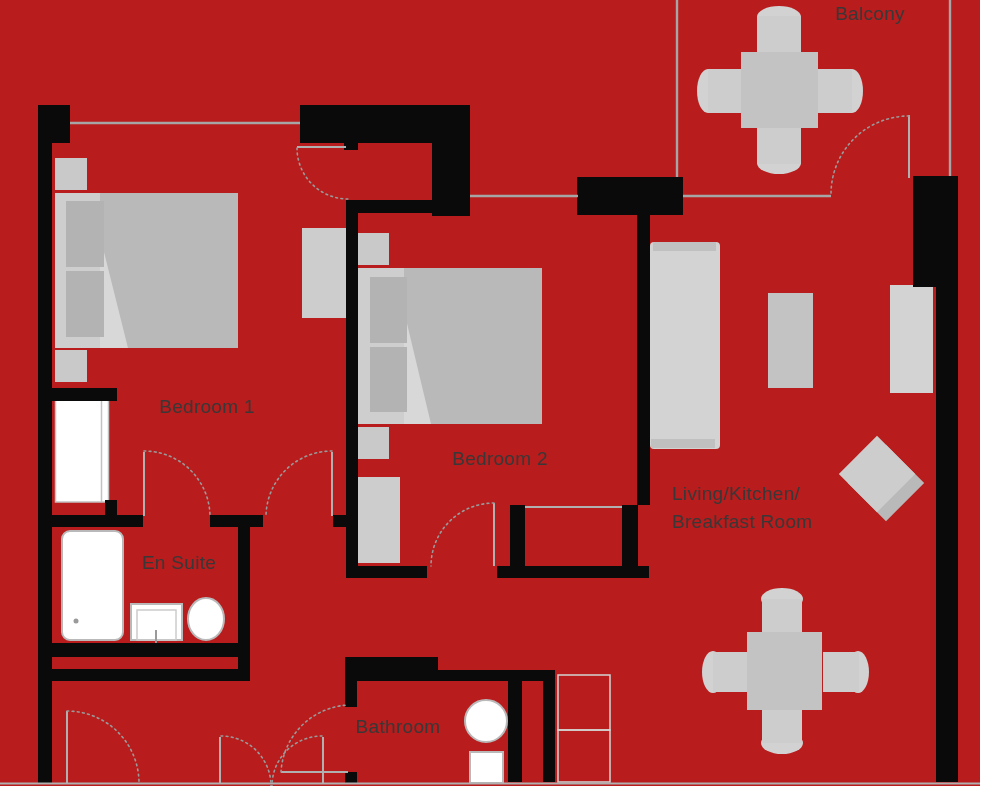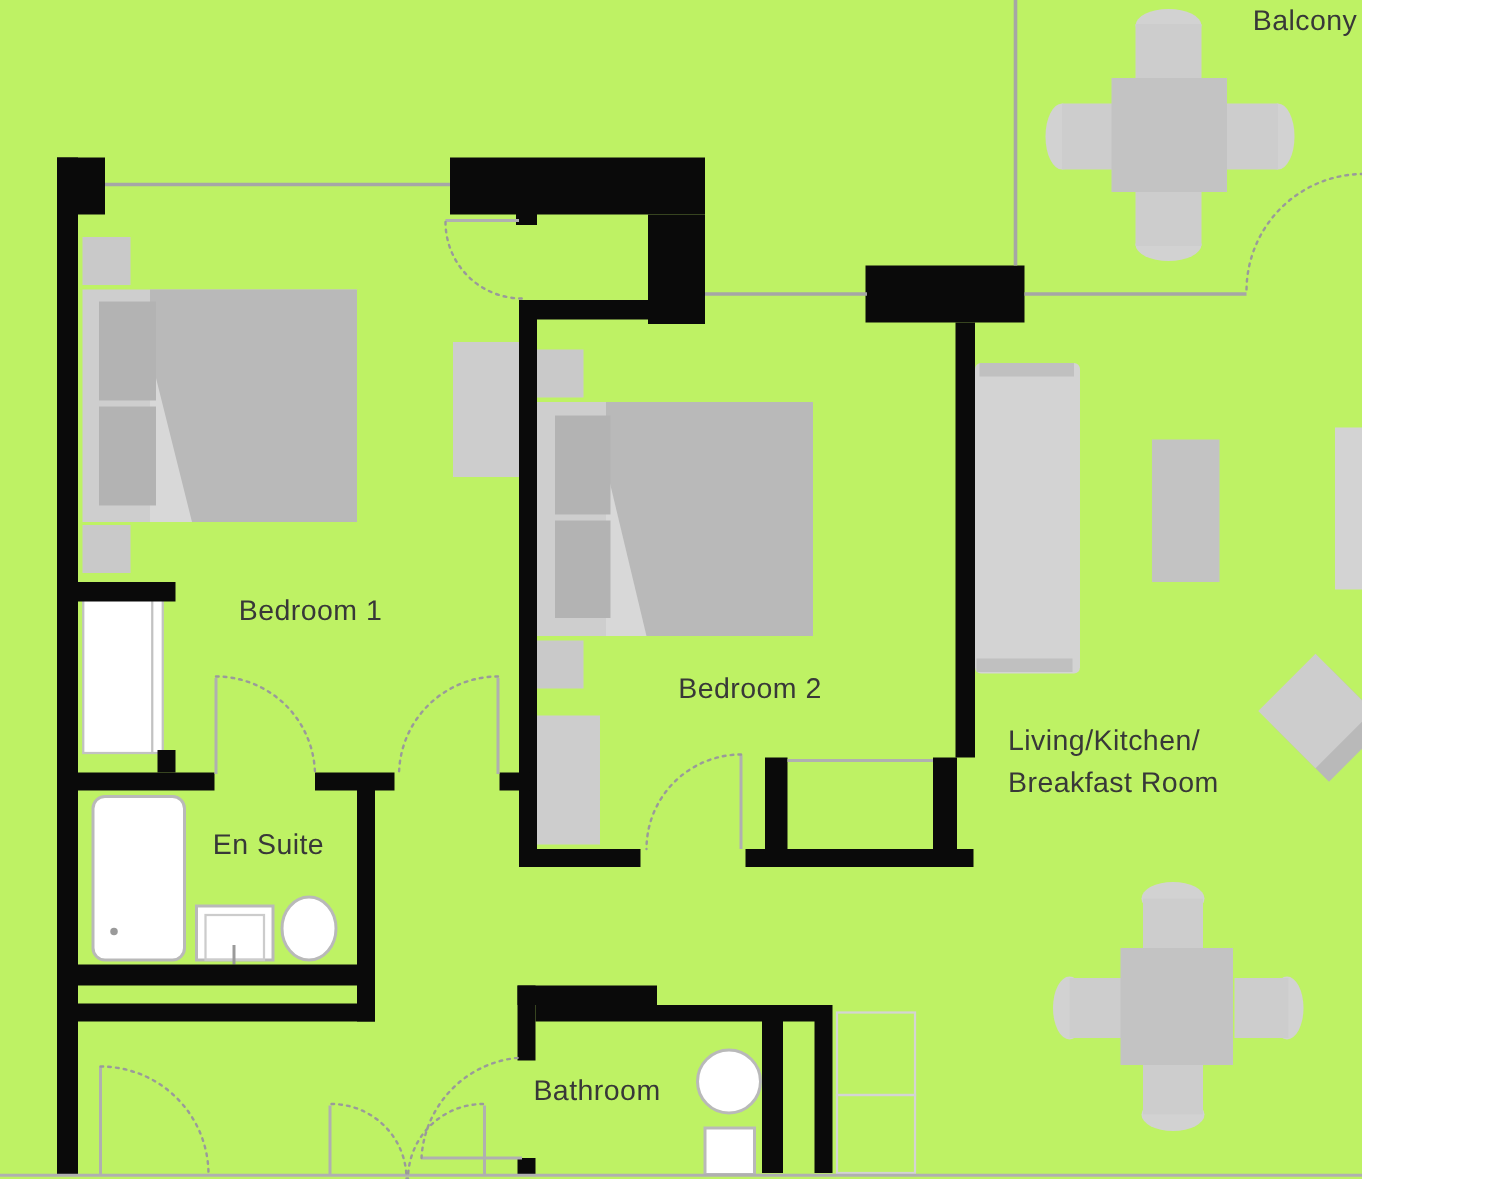--- a/index.html
+++ b/index.html
@@ -1,16 +1,16 @@
 <!DOCTYPE html>
 <html><head>
 <meta charset="utf-8">
 <style>
   html,body{margin:0;padding:0;background:#fff;}
-  .plan-wrap{position:relative;width:908px;height:786px;background:#bef264;overflow:hidden;
+  .plan-wrap{position:relative;width:980px;height:786px;background:#b91c1c;overflow:hidden;
              font-family:"Liberation Sans", sans-serif;}
   svg{display:block;}
   .wall{fill:#0a0a0a;stroke:none;}
   .win{stroke:#a6a6a6;stroke-width:2.4;fill:none;}
   .thin{stroke:#b0b0b0;stroke-width:2;fill:none;}
   .arc{stroke:#9a9a9a;stroke-width:1.6;fill:none;stroke-dasharray:1.8 3.4;stroke-linecap:round;}
   .fixture{fill:#ffffff;stroke:#b9b9b9;stroke-width:2;}
   .fixture-faint{fill:none;stroke:#d4d4d4;stroke-width:1.5;}
   .room-label{fill:#383838;font-size:19px;letter-spacing:.3px;}
   .lbl-mid{text-anchor:middle;}

